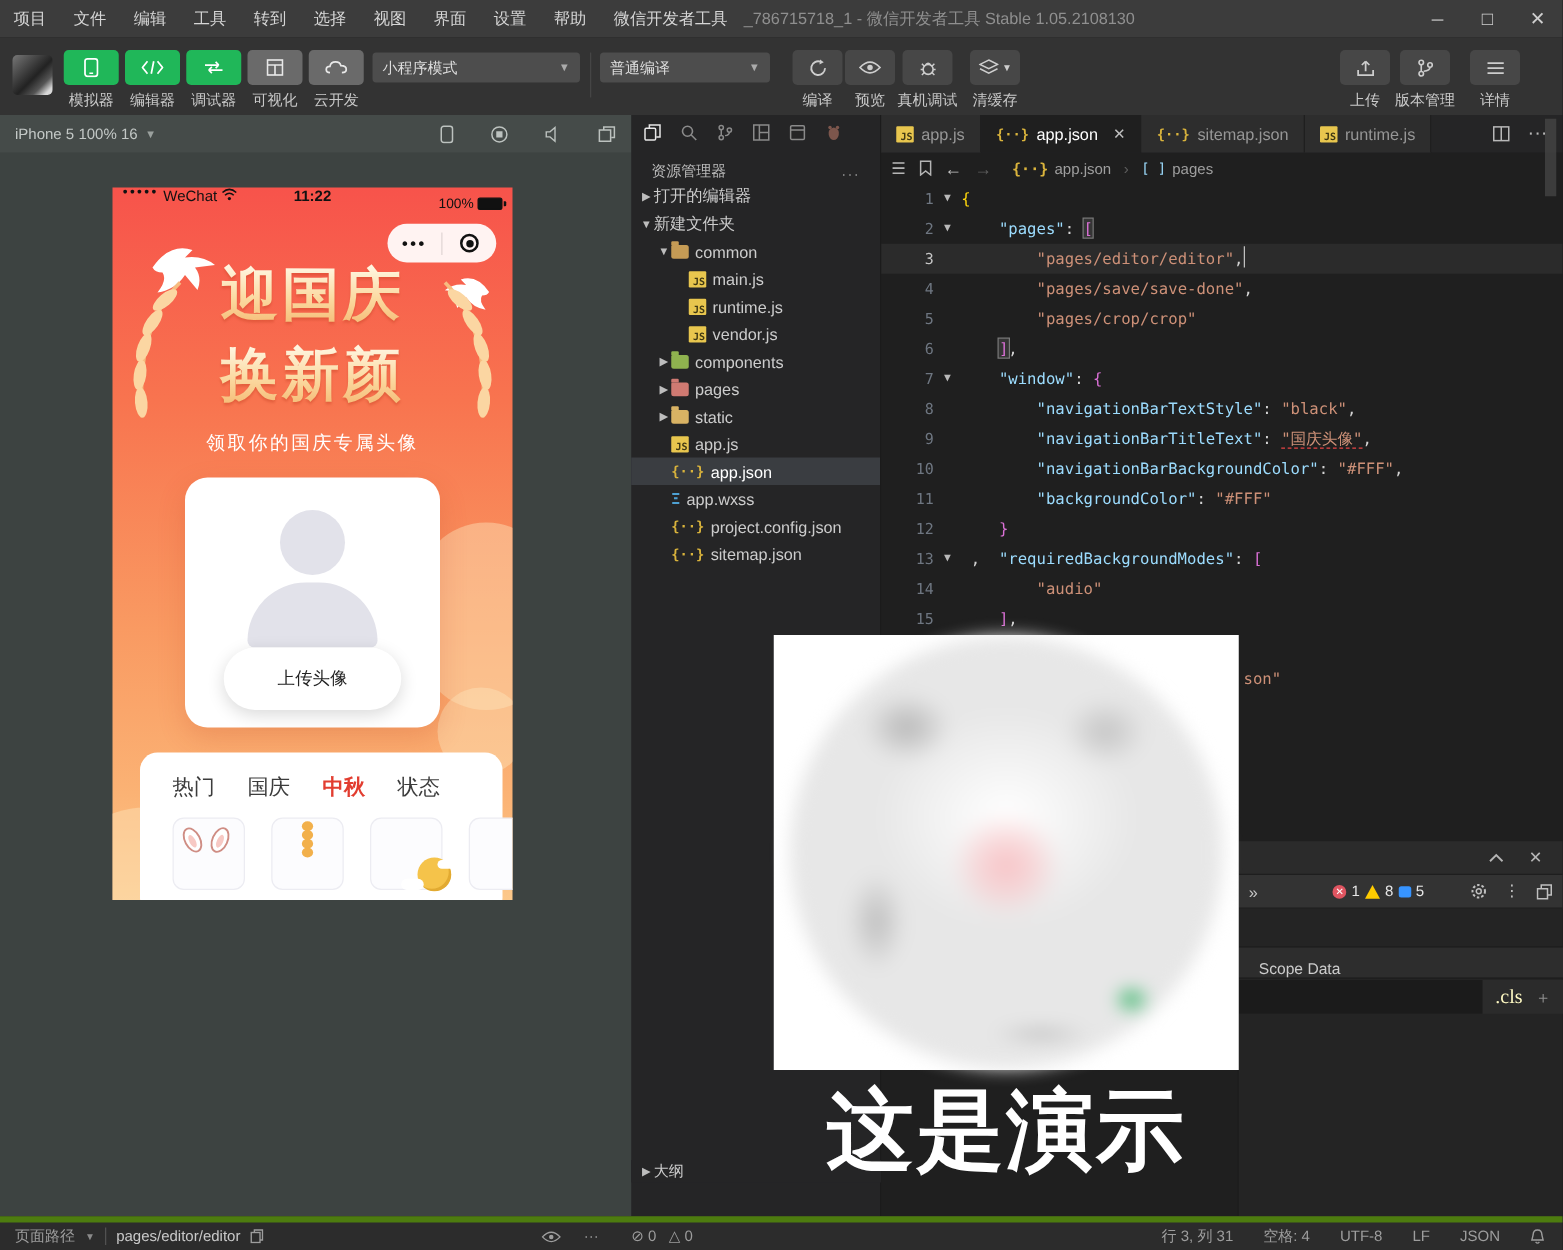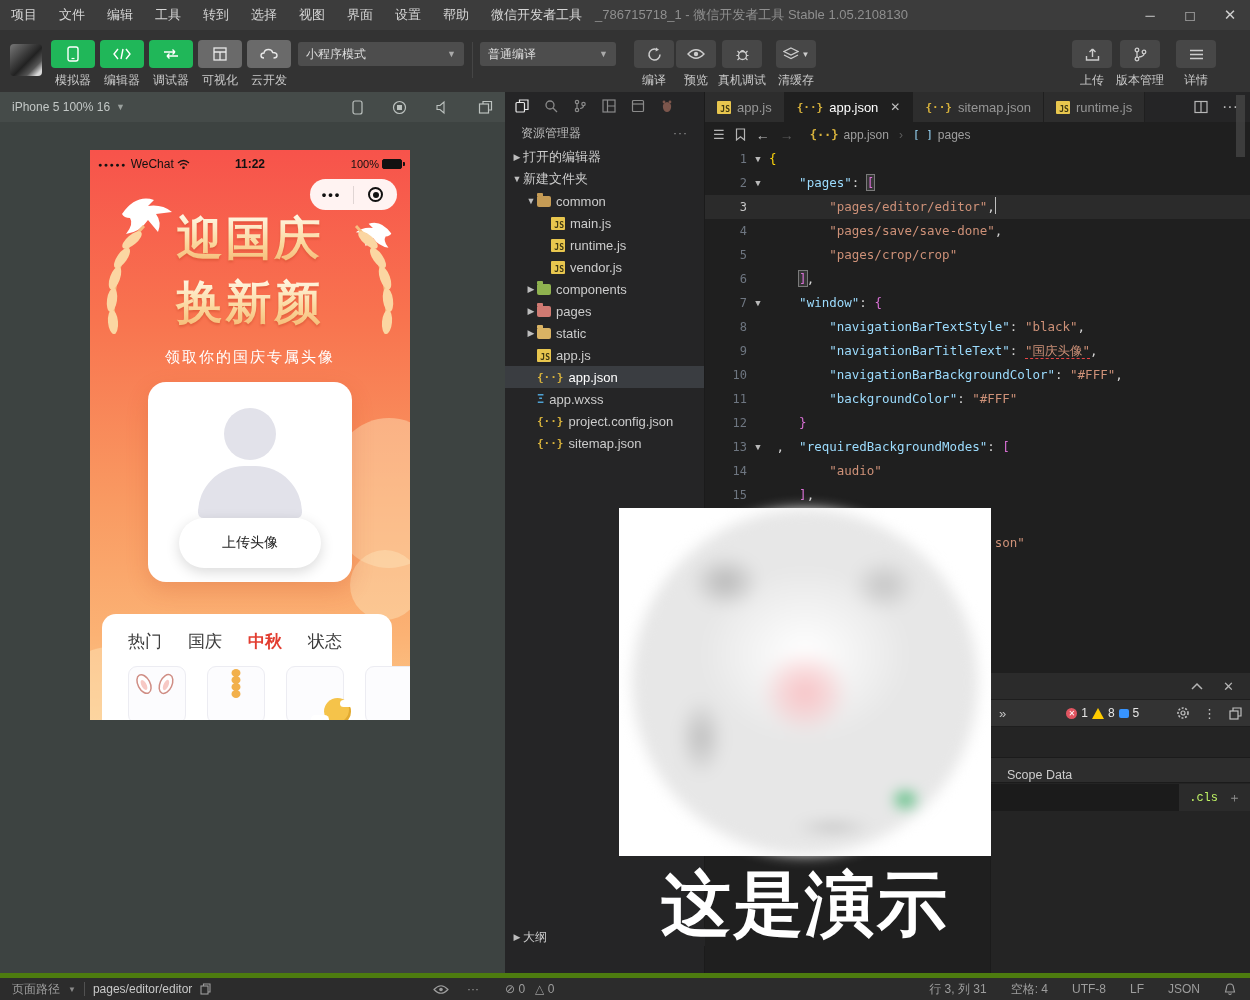--- a/index.html
+++ b/index.html
@@ -29,21 +29,21 @@
   .tdiv{position:absolute;top:12px;width:1px;height:36px;background:#454545;}
   
   #simpanel{position:absolute;left:0;top:92px;width:571px;height:881px;background:#3d4341;}
   #simbar{position:absolute;left:0;top:0;width:505px;height:30px;background:#454b49;display:flex;align-items:center;
     color:#c3c8c6;font-size:12px;padding:0 12px;}
   #simbar .car{font-size:9px;margin-left:6px;color:#9aa09d;}
   .simic{margin-left:28px;color:#bcc2bf;display:flex;align-items:center;}
   
   #phone{position:absolute;left:90px;top:58px;width:320px;height:570px;overflow:hidden;
     background:linear-gradient(180deg,#f7534b 0%,#f8744f 30%,#f99a62 62%,#fbb274 85%,#fcc88a 100%);}
-  #pstatus{position:relative;height:25px;display:flex;align-items:center;padding:14px 8px;color:#111;font-size:12px;}
+  #pstatus{position:relative;height:25px;display:flex;padding:0 8px;color:#111;font-size:12px;}
   #pstatus .dots{font-size:7px;letter-spacing:1.5px;margin-right:4px;}
   #ptime{position:absolute;left:0;right:0;text-align:center;font-weight:bold;}
   #pbatt{margin-left:auto;display:flex;align-items:center;gap:3px;font-size:11px;}
   .battery{width:20px;height:10px;border:1.5px solid #111;border-radius:2px;position:relative;background:#111;}
   .battery:after{content:"";position:absolute;right:-4px;top:2px;width:2px;height:4px;background:#111;border-radius:0 1px 1px 0;}
   #capsule{position:absolute;top:29px;right:13px;width:87px;height:31px;background:rgba(255,255,255,.93);
     border-radius:16px;display:flex;align-items:center;z-index:3;}
   #capsule .cdots{flex:1;text-align:center;color:#111;font-weight:bold;letter-spacing:2px;font-size:13px;}
   #capsule .cdivider{width:1px;height:18px;background:rgba(0,0,0,.12);}
   #capsule .ctarget{flex:1;display:flex;justify-content:center;}
@@ -57,35 +57,35 @@
   .cloud{position:absolute;background:rgba(253,228,186,.45);border-radius:50%;}
   
   #ucard{position:absolute;left:58px;top:232px;width:204px;height:200px;background:#fff;border-radius:18px;
     box-shadow:0 8px 22px rgba(190,60,30,.20);}
   #person-head{width:52px;height:52px;border-radius:50%;background:#e2e2ea;margin:26px auto 6px;}
   #person-body{width:104px;height:52px;border-radius:52px 52px 6px 6px;background:#e2e2ea;margin:0 auto;}
   #upload-btn{position:absolute;left:50%;transform:translateX(-50%);bottom:14px;width:142px;height:50px;border-radius:25px;
     background:#fff;box-shadow:0 4px 14px rgba(0,0,0,.15);display:flex;align-items:center;justify-content:center;
     font-size:14px;color:#222;}
   
-  #scard{position:absolute;left:12px;top:452px;width:290px;height:130px;background:#fff;border-radius:14px;margin-top:12px;}
+  #scard{position:absolute;left:22px;top:452px;width:290px;height:130px;background:#fff;border-radius:14px;}
   #ptabs{display:flex;gap:26px;padding:16px 0 0 26px;font-size:17px;color:#3c3c3c;}
   #ptabs .act{color:#e23d30;font-weight:bold;}
   #thumbs{display:flex;gap:21px;padding:13px 0 0 26px;}
   .thumb{width:58px;height:58px;background:#fcfcfe;border:1px solid #ececf2;border-radius:9px;position:relative;flex:none;}
   .haw-stick{position:absolute;left:50%;top:3px;transform:translateX(-50%);width:3px;height:27px;background:#e09a35;}
   .haw{position:absolute;left:50%;transform:translateX(-50%);width:9px;height:8px;background:#f2b04b;border-radius:50%;}
   .moon{position:absolute;right:-8px;bottom:-2px;width:27px;height:27px;border-radius:50%;background:#f5c34a;box-shadow:inset -2px -2px 0 rgba(210,150,30,.55);}
   .mcloud{position:absolute;right:14px;bottom:-1px;width:18px;height:9px;background:#fff;border-radius:8px;box-shadow:8px-2px 0 -1px #fff;}
   .mcloud2{position:absolute;right:-10px;bottom:16px;width:13px;height:7px;background:#fff;border-radius:6px;}
   
   #explorer{position:absolute;left:505px;top:92px;width:200px;height:881px;background:#252526;border-right:1px solid #1b1b1b;}
   #actstrip{display:flex;align-items:center;gap:15px;height:28px;padding:0 10px;color:#8a8a8a;}
   #actstrip .on{color:#e8e8e8;}
-  #exp-head{display:flex;align-items:center;height:26px;padding:0 16px;color:#bbbbbb;font-size:12px;}
+  #exp-head{display:flex;align-items:flex-end;height:26px;padding:0 16px;color:#bbbbbb;font-size:12px;}
   #exp-head .more{margin-left:auto;color:#9a9a9a;letter-spacing:1px;}
   .trow{display:flex;align-items:center;height:22px;font-size:13px;color:#cccccc;white-space:nowrap;}
   .trow.sel{background:#3a3d41;color:#fff;}
   .tarrow{width:12px;text-align:center;font-size:9px;color:#bdbdbd;flex:none;}
   .fico{flex:none;margin-right:5px;display:flex;align-items:center;justify-content:center;}
   .folder{width:14px;height:11px;border-radius:1px 2px 2px 2px;position:relative;}
   .folder i{position:absolute;left:0;top:-3px;width:6px;height:3px;background:inherit;border-radius:1px 1px 0 0;display:block;}
   .bjs{width:14px;height:13px;background:#e8c64e;color:#403913;font-size:8px;font-weight:bold;
     display:flex;align-items:flex-end;justify-content:flex-end;padding:0 1px;border-radius:1px;font-family:"DejaVu Sans Mono",monospace;}
   .bjson{color:#d9b33c;font-size:11px;font-weight:bold;font-family:"DejaVu Sans Mono",monospace;}
@@ -126,21 +126,21 @@
   .dbg-row2 .chev{letter-spacing:-2px;font-size:13px;}
   #badges{display:flex;align-items:center;gap:4px;margin-left:62px;color:#e6e6e6;}
   .dot-err{width:11px;height:11px;border-radius:50%;background:#e05561;color:#fff;font-size:8px;display:flex;align-items:center;justify-content:center;}
   .tri-warn{width:0;height:0;border-left:6px solid transparent;border-right:6px solid transparent;border-bottom:11px solid #fc0;}
   .sq-info{width:10px;height:9px;background:#3794ff;border-radius:2px;}
   #dbg-tools{margin-left:auto;display:flex;align-items:center;gap:13px;color:#c0c0c0;}
   #scope-row{position:absolute;left:0;top:84px;width:260px;height:26px;background:#2d2d2d;border-top:1px solid #1b1b1b;
     border-bottom:1px solid #1b1b1b;display:flex;align-items:flex-end;padding:0 16px;color:#cccccc;font-size:12.5px;}
   #cls-row{position:absolute;left:0;top:111px;width:260px;height:27px;background:#2b2b2b;display:flex;align-items:center;}
   #cls-input{flex:1;height:27px;background:#1b1b1b;}
-  #cls-label{font-family:Liberation Mono, monospace;font-size:12px;color:#bef264;padding:0 10px;}
+  #cls-label{font-family:Liberation Serif, serif;font-size:16px;color:#fef9c3;padding:0 10px;}
   #cls-plus{color:#8f8f8f;padding-right:10px;font-size:13px;}
   
   #statusbar{position:absolute;left:0;top:973px;width:1250px;height:27px;background:#2c2c2c;border-top:5px solid #4d7c0f;
     display:flex;align-items:center;color:#9d9d9d;font-size:12px;z-index:5;}
   #statusbar .sbl{display:flex;align-items:center;gap:8px;padding-left:12px;width:493px;flex:none;}
   #sb-eye{margin-left:auto;display:flex;gap:18px;align-items:center;padding-right:14px;}
   #sb-problems{width:200px;flex:none;display:flex;gap:10px;padding-left:12px;}
   #sb-right{margin-left:auto;display:flex;gap:24px;align-items:center;padding-right:14px;color:#9d9d9d;}
   .vdiv{width:1px;height:14px;background:#515151;}
   

